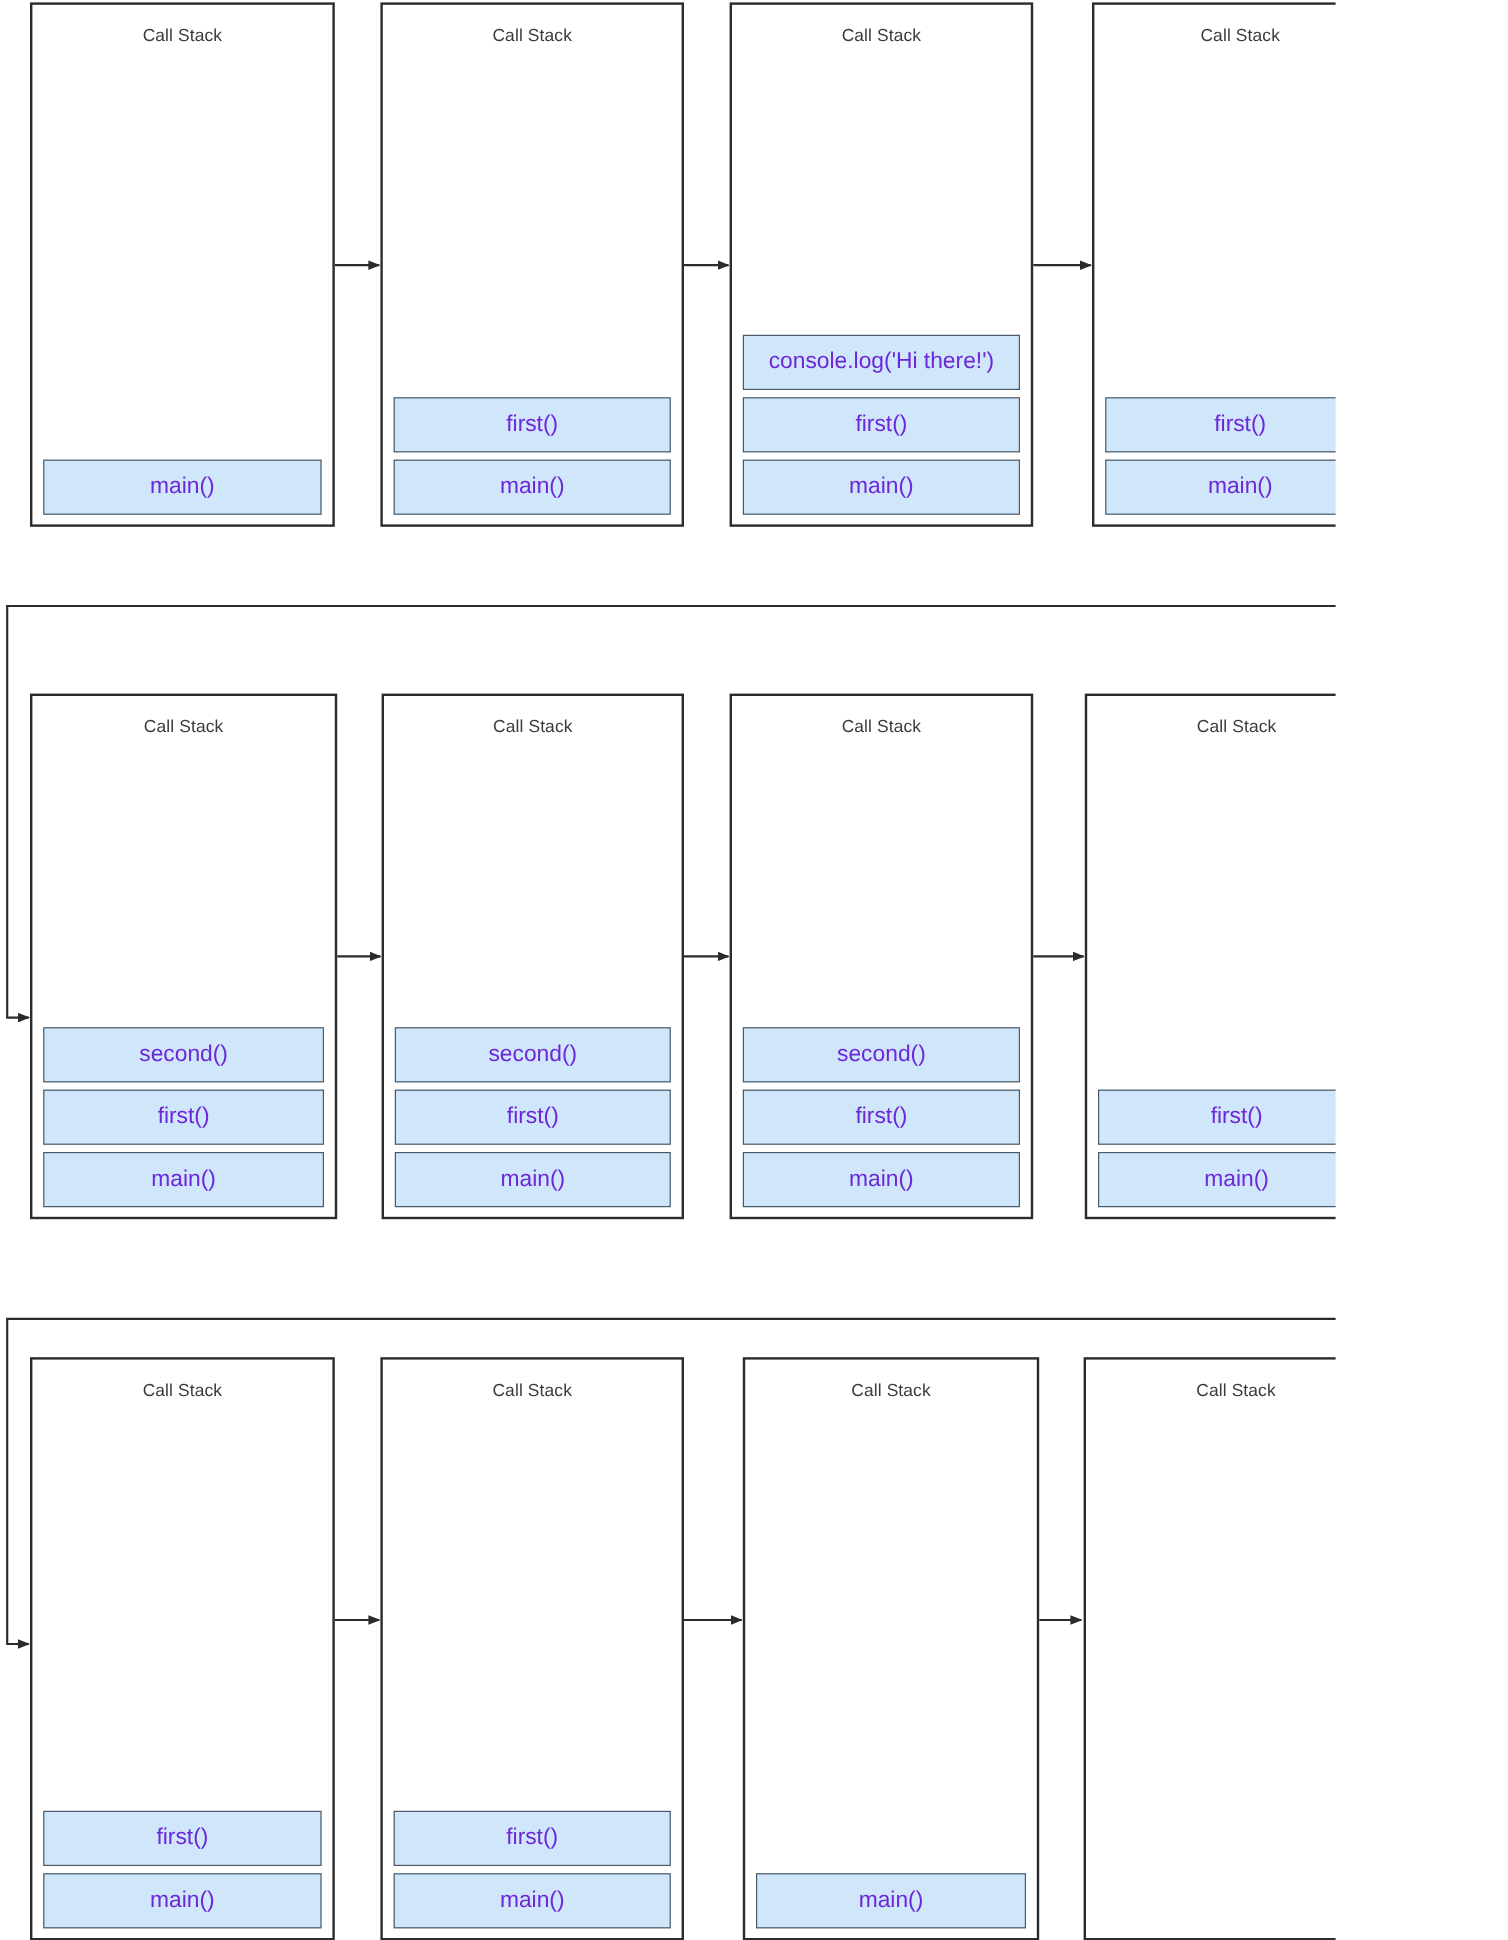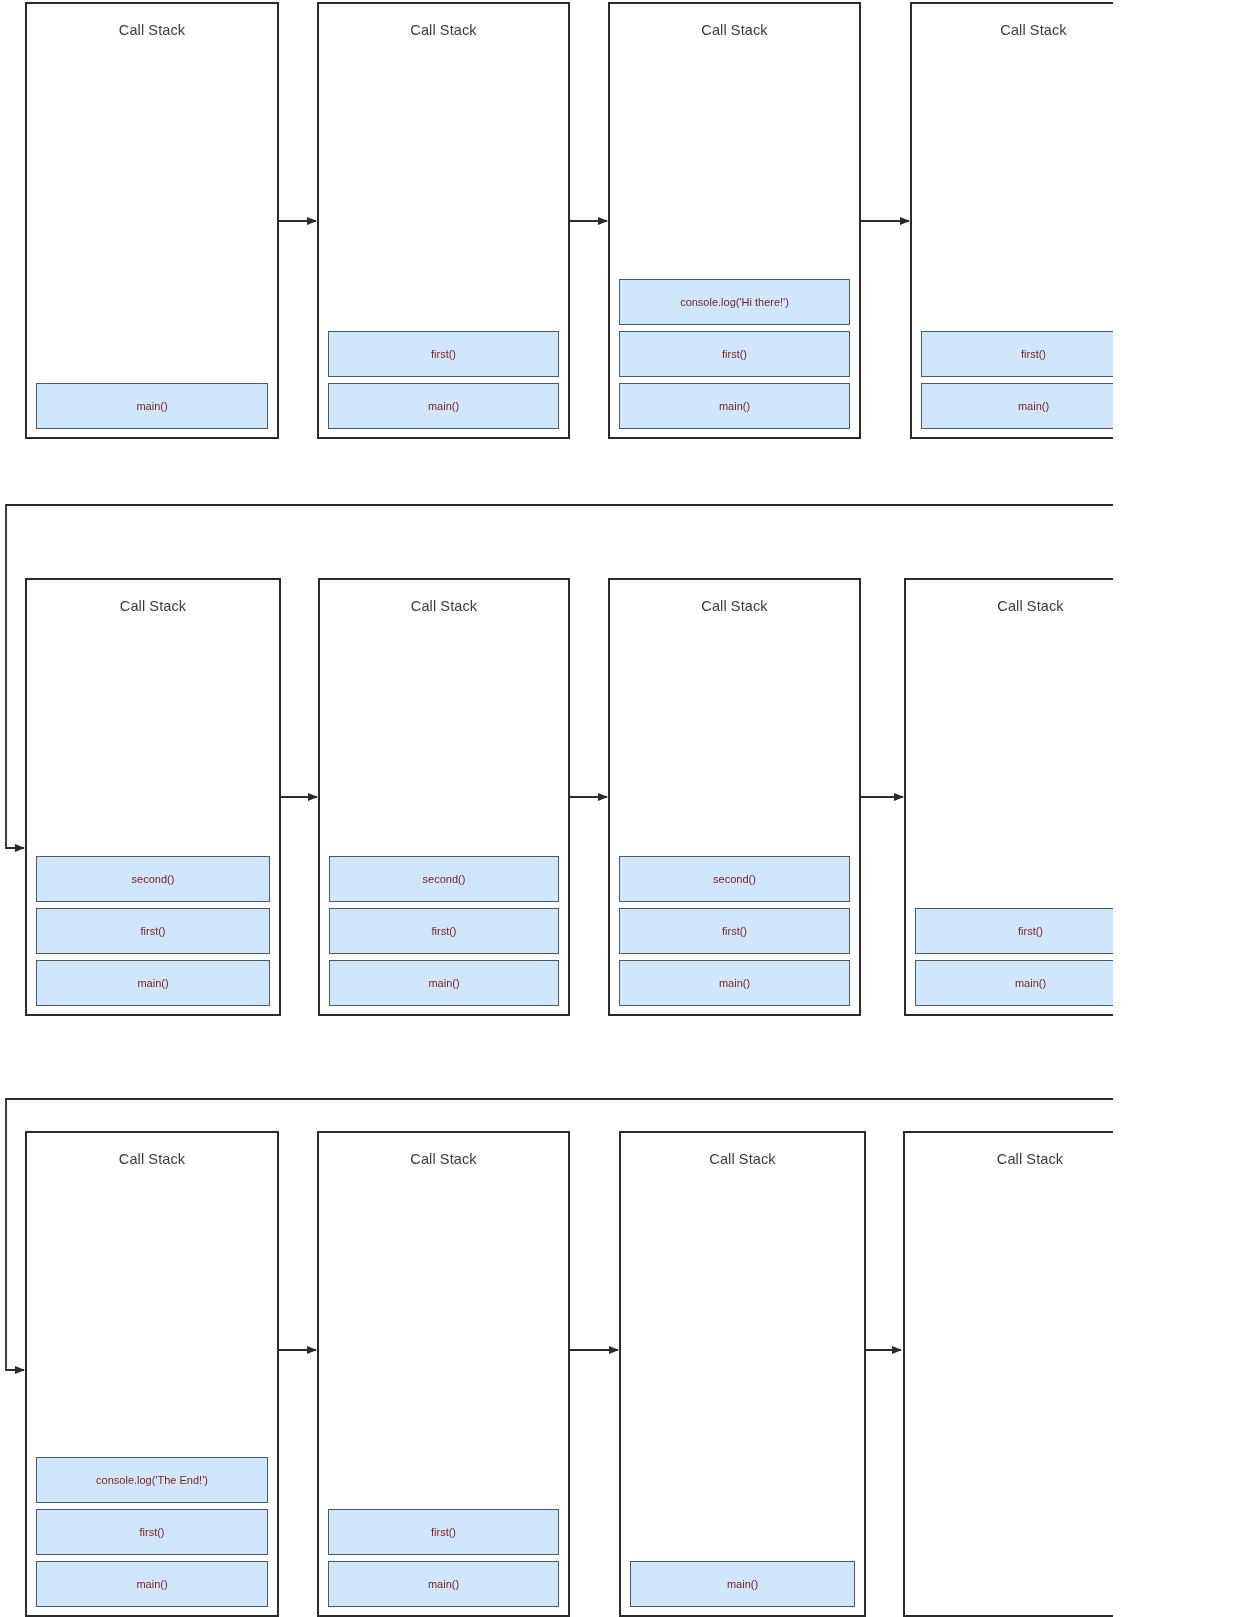--- a/index.html
+++ b/index.html
@@ -53,22 +53,22 @@
     gap: 6px;
   }
   .frame {
     box-sizing: border-box;
     height: 46px;
     background: #cfe6fb;
     border: 1px solid #4a5a66;
     display: flex;
     align-items: center;
     justify-content: center;
-    font-size: 11px;
-    color: #7f1d1d;
+    font-size: 19px;
+    color: #6d28d9;
     white-space: nowrap;
   }
 </style>
 </head>
 <body>
 
 <div id="canvas">
 
   <svg id="connectors" viewBox="0 0 1257 1617" width="1257" height="1617" xmlns="http://www.w3.org/2000/svg">
     <defs>
@@ -161,21 +161,20 @@
       <div class="frame">main()</div>
       <div class="frame">first()</div>
     </div>
   </div>
 
   <div class="panel" style="left:25px; top:1131px; width:254px; height:486px;">
     <div class="panel-title">Call Stack</div>
     <div class="frames">
       <div class="frame">main()</div>
       <div class="frame">first()</div>
-      <div class="frame">console.log('The End!')</div>
     </div>
   </div>
 
   <div class="panel" style="left:317px; top:1131px; width:253px; height:486px;">
     <div class="panel-title">Call Stack</div>
     <div class="frames">
       <div class="frame">main()</div>
       <div class="frame">first()</div>
     </div>
   </div>

